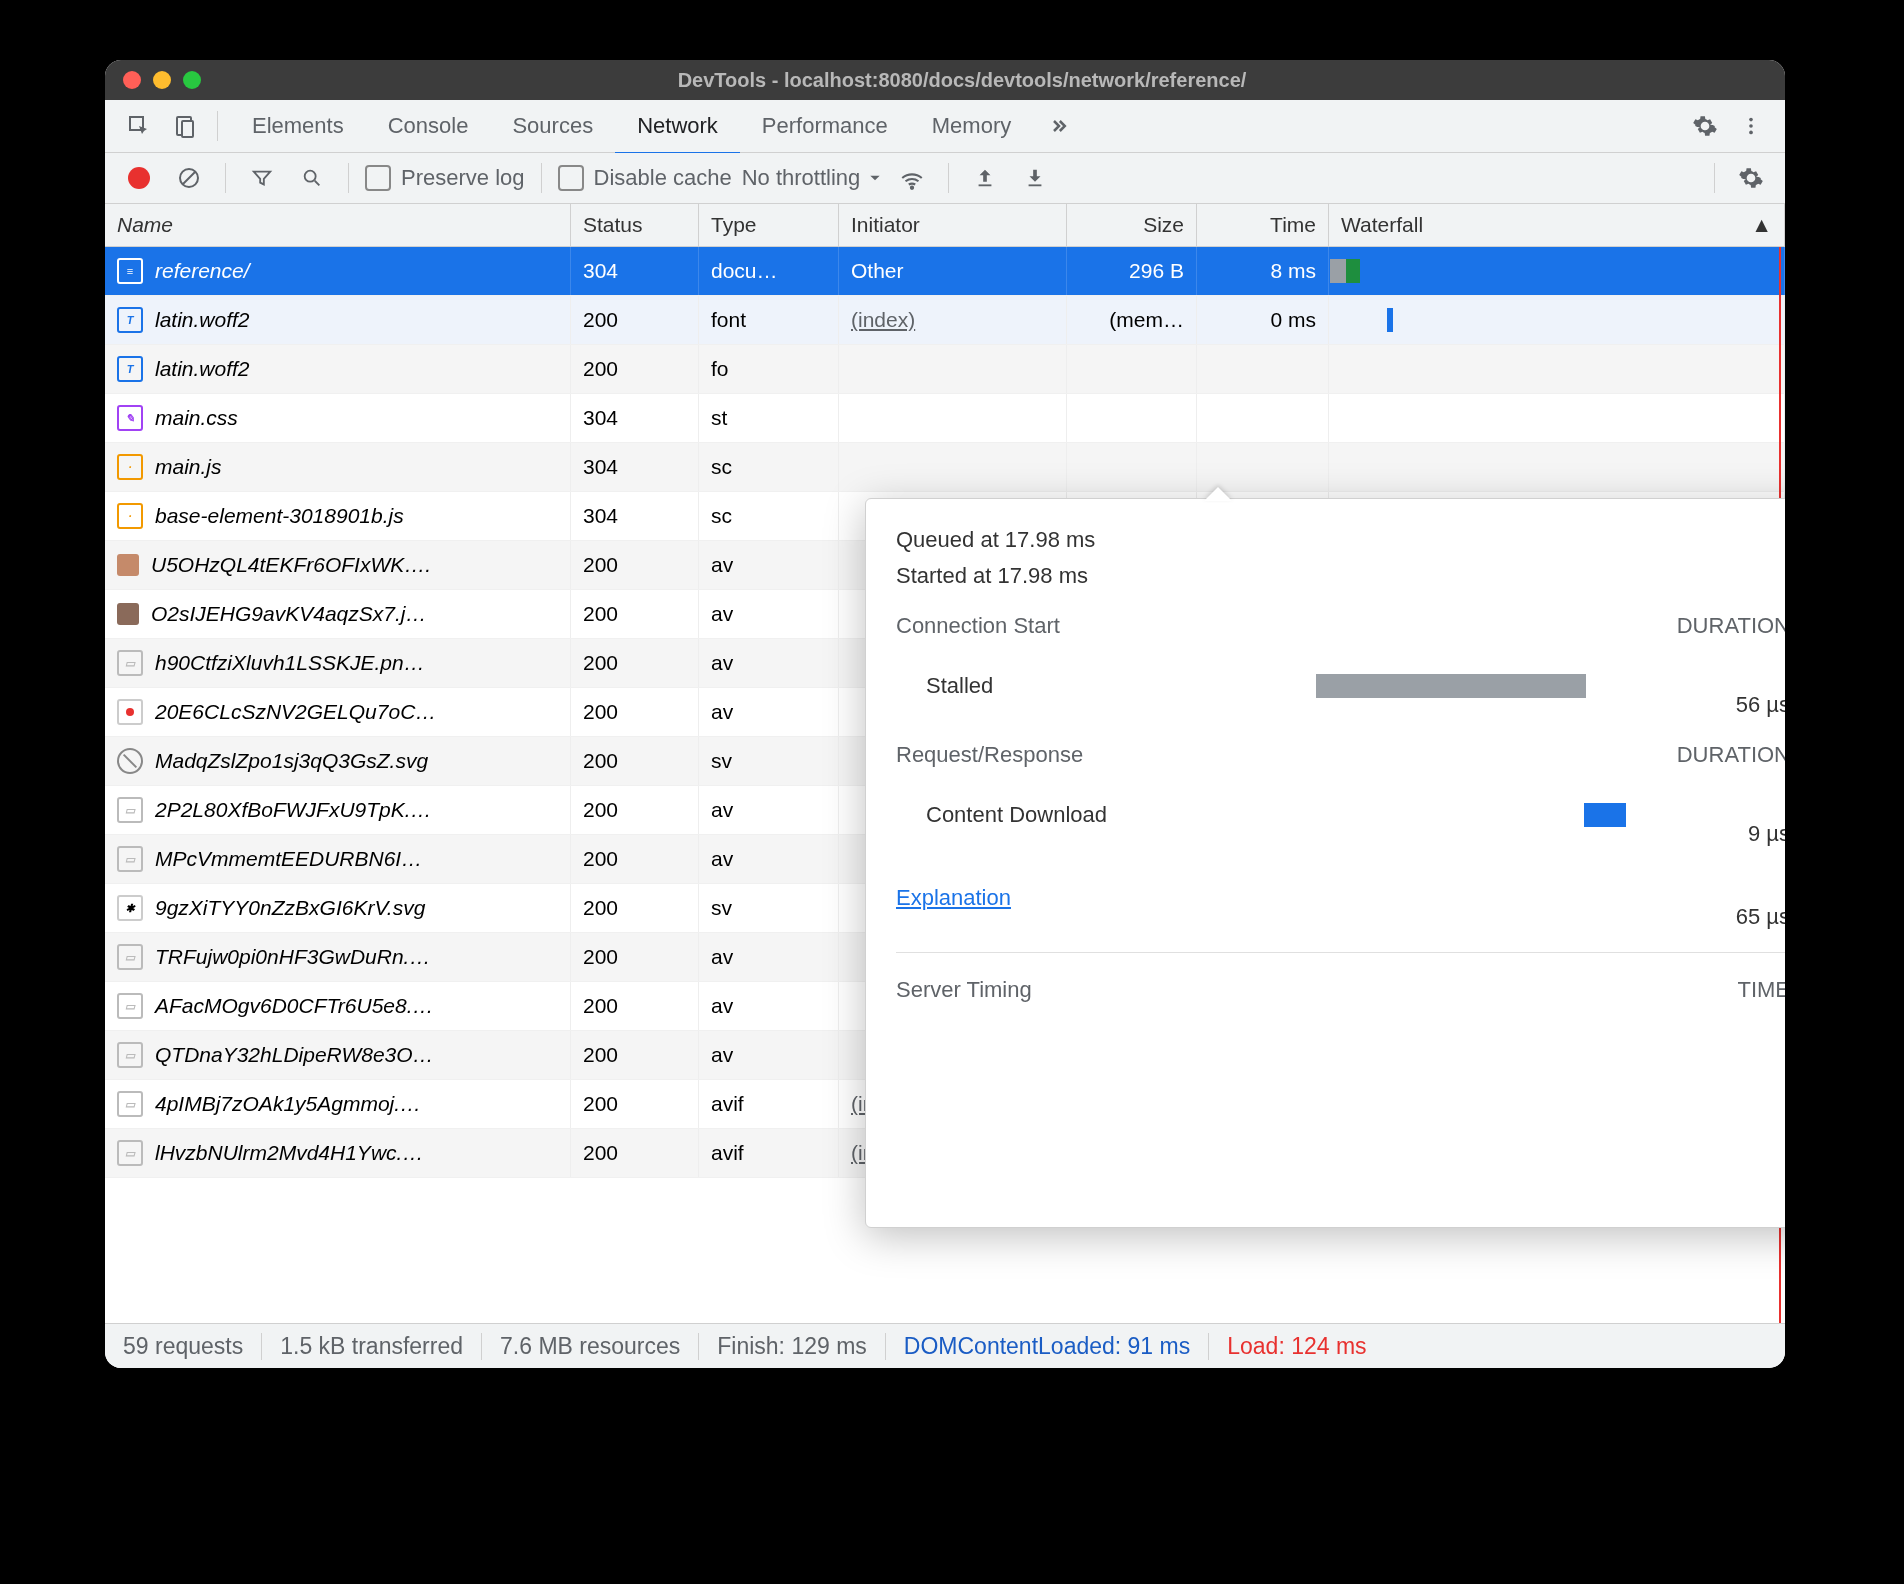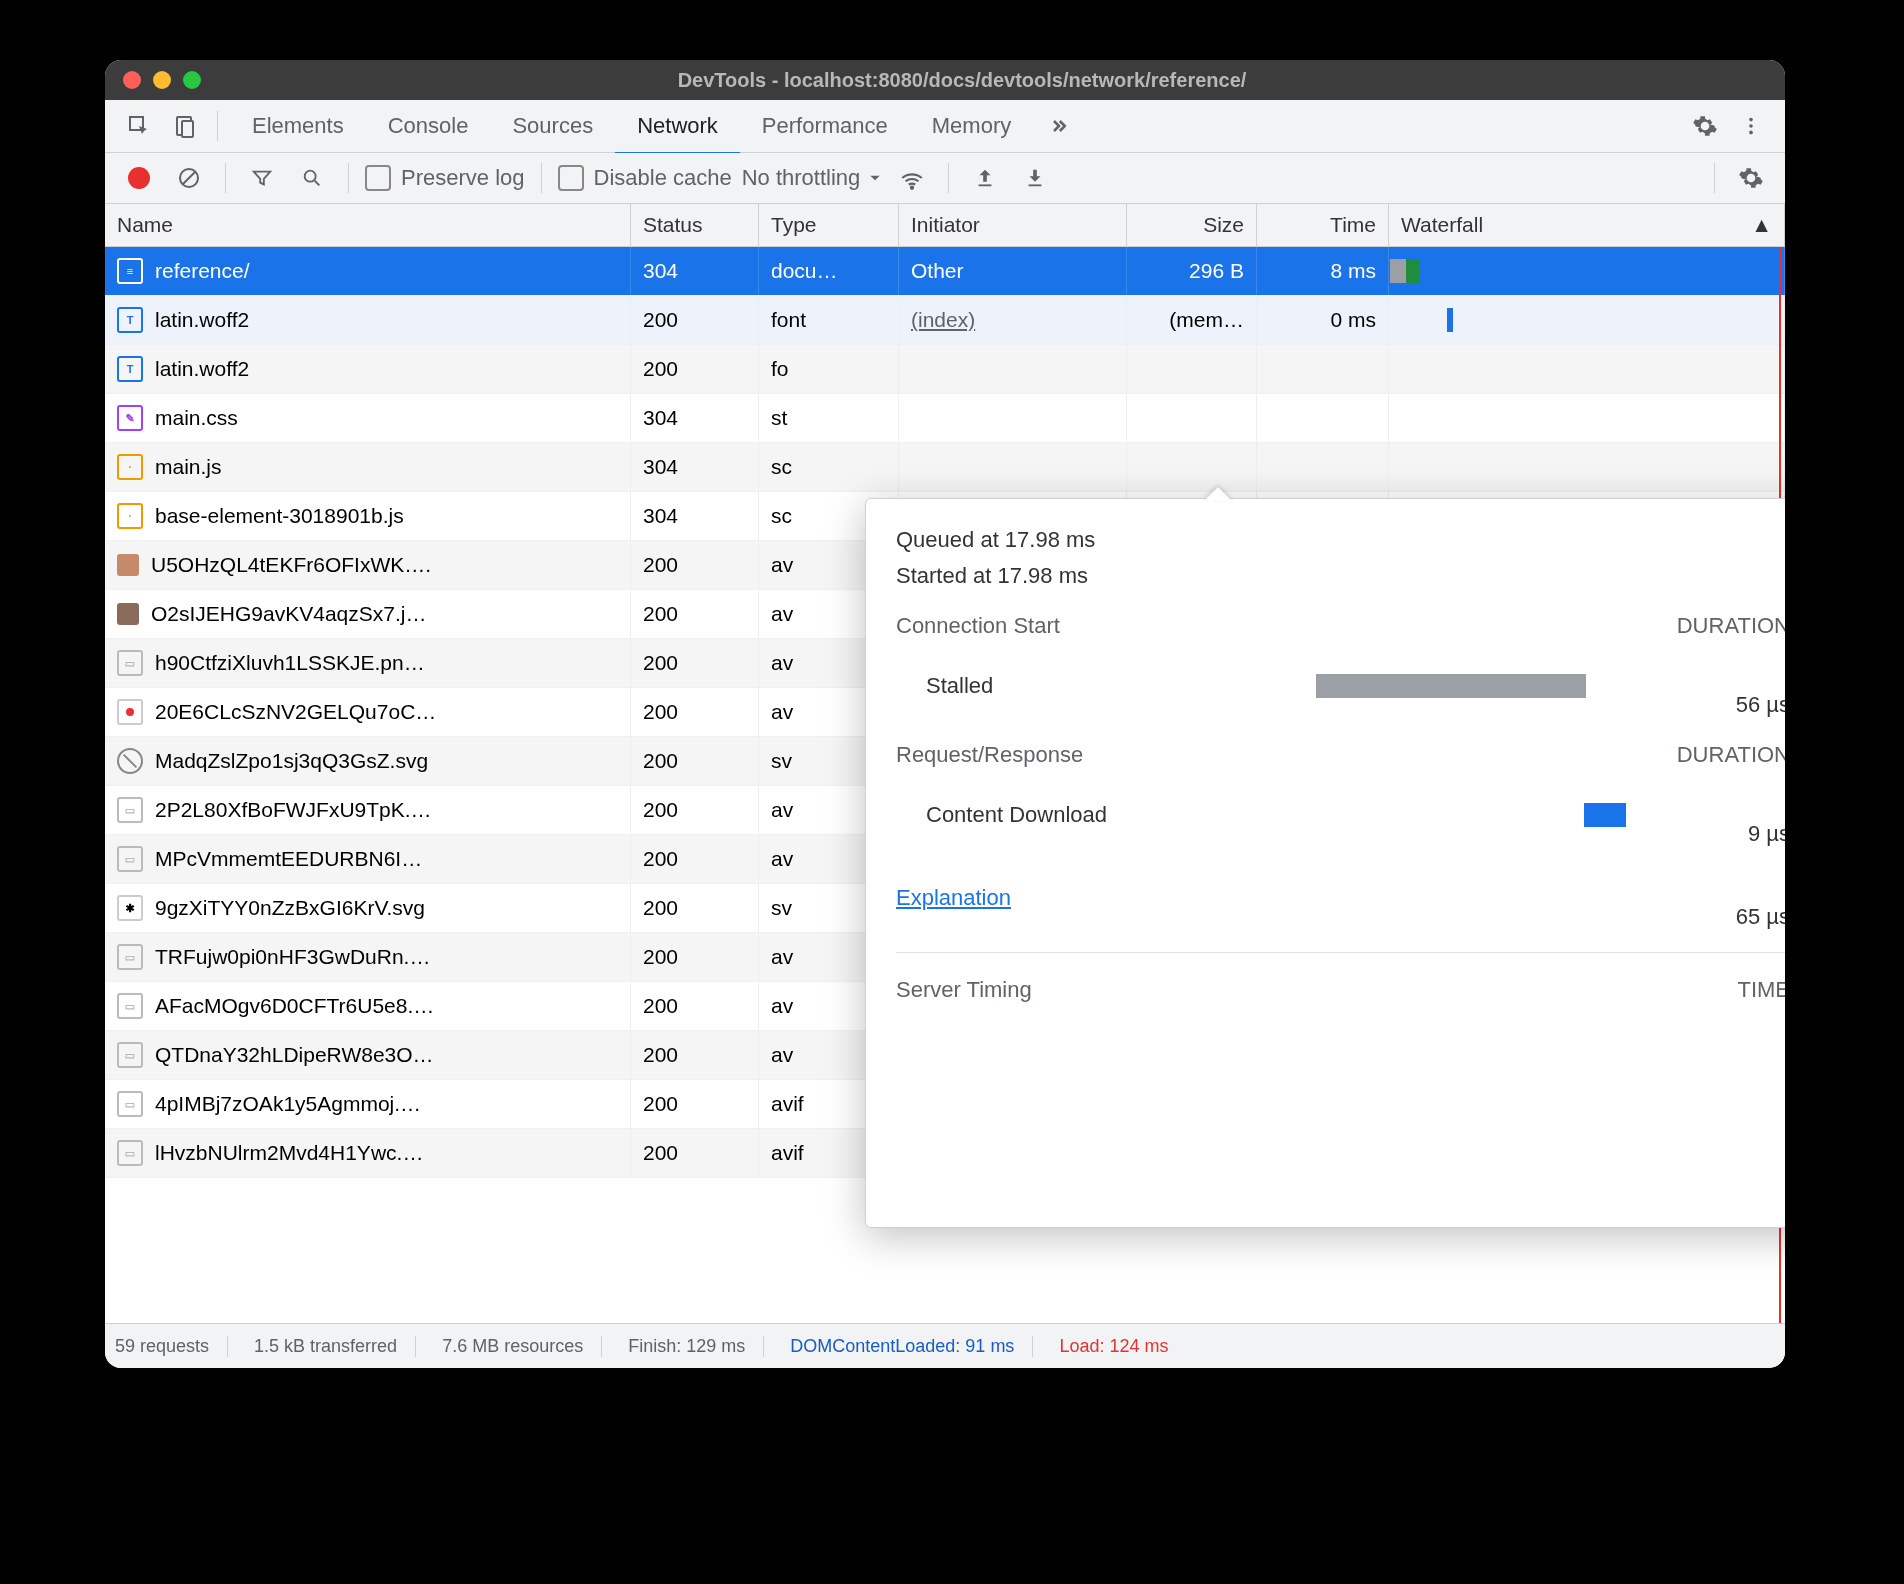--- a/index.html
+++ b/index.html
@@ -48,38 +48,38 @@
   }
   .record-btn {width:22px;height:22px;border-radius:50%;background:var(--red);}
   .checkbox {display:flex;align-items:center;gap:10px;}
   .cb {width:22px;height:22px;border:2px solid #888;border-radius:4px;}
   .select {display:flex;align-items:center;gap:8px;}
   .headers {
     display:flex;height:42px;background:var(--panel-bg);border-bottom:1px solid var(--border);
     font-size:21px;color:var(--text);
   }
   .hcol {display:flex;align-items:center;padding:0 12px;border-right:1px solid var(--border);box-sizing:border-box;}
-  .col-name{width:526px;} .col-status{width:128px;} .col-type{width:140px;}
+  .col-name{width:466px;font-style:italic;} .col-status{width:128px;} .col-type{width:140px;}
   .col-init{width:228px;} .col-size{width:130px;justify-content:flex-end;}
   .col-time{width:132px;justify-content:flex-end;} .col-wf{flex:1;position:relative;}
   .rows {flex:1;overflow:hidden;font-size:21px;position:relative;}
   .row {display:flex;height:48px;align-items:center;border-bottom:1px solid #f0f0f0;}
   .row:nth-child(even){background:var(--row-odd);}
   .row.selected{background:var(--selected);color:#fff;}
   .row.hover{background:var(--row-hover);}
   .row .cell{padding:0 12px;border-right:1px solid #eee;box-sizing:border-box;overflow:hidden;text-overflow:ellipsis;white-space:nowrap;height:100%;display:flex;align-items:center;}
   .row.selected .cell{border-right-color:rgba(255,255,255,.15);}
   .underline{text-decoration:underline;color:#5f6368;}
   .file-icon{width:22px;height:22px;border:2px solid;border-radius:3px;margin-right:12px;display:inline-flex;align-items:center;justify-content:center;font-size:11px;font-weight:700;flex-shrink:0;}
   .wf-cell{position:relative;height:100%;}
   .wf-bar{position:absolute;height:24px;top:12px;}
   .redline{position:absolute;top:0;bottom:0;width:2px;background:var(--red);}
   .statusbar {
     height:44px;border-top:1px solid var(--border);background:var(--panel-bg);
-    display:flex;align-items:center;padding:0 10px;font-size:18px;color:var(--muted);gap:8px;
+    display:flex;align-items:center;padding:0 18px;font-size:23px;color:var(--muted);gap:0;
   }
   .statusbar .seg{padding:0 18px;border-right:1px solid var(--border);}
   .statusbar .seg:first-child{padding-left:0;}
   .statusbar .seg:last-child{border:none;}
   .dcl{color:#1a5cc4;} .load{color:var(--red);}
   .popover {
     position:absolute; left:760px; top:438px; width:956px; height:730px;
     background:#fff; border:1px solid var(--border); border-radius:6px;
     box-shadow:0 8px 40px rgba(0,0,0,.25); padding:28px 30px 20px;
     font-size:22px; color:#333; box-sizing:border-box;

